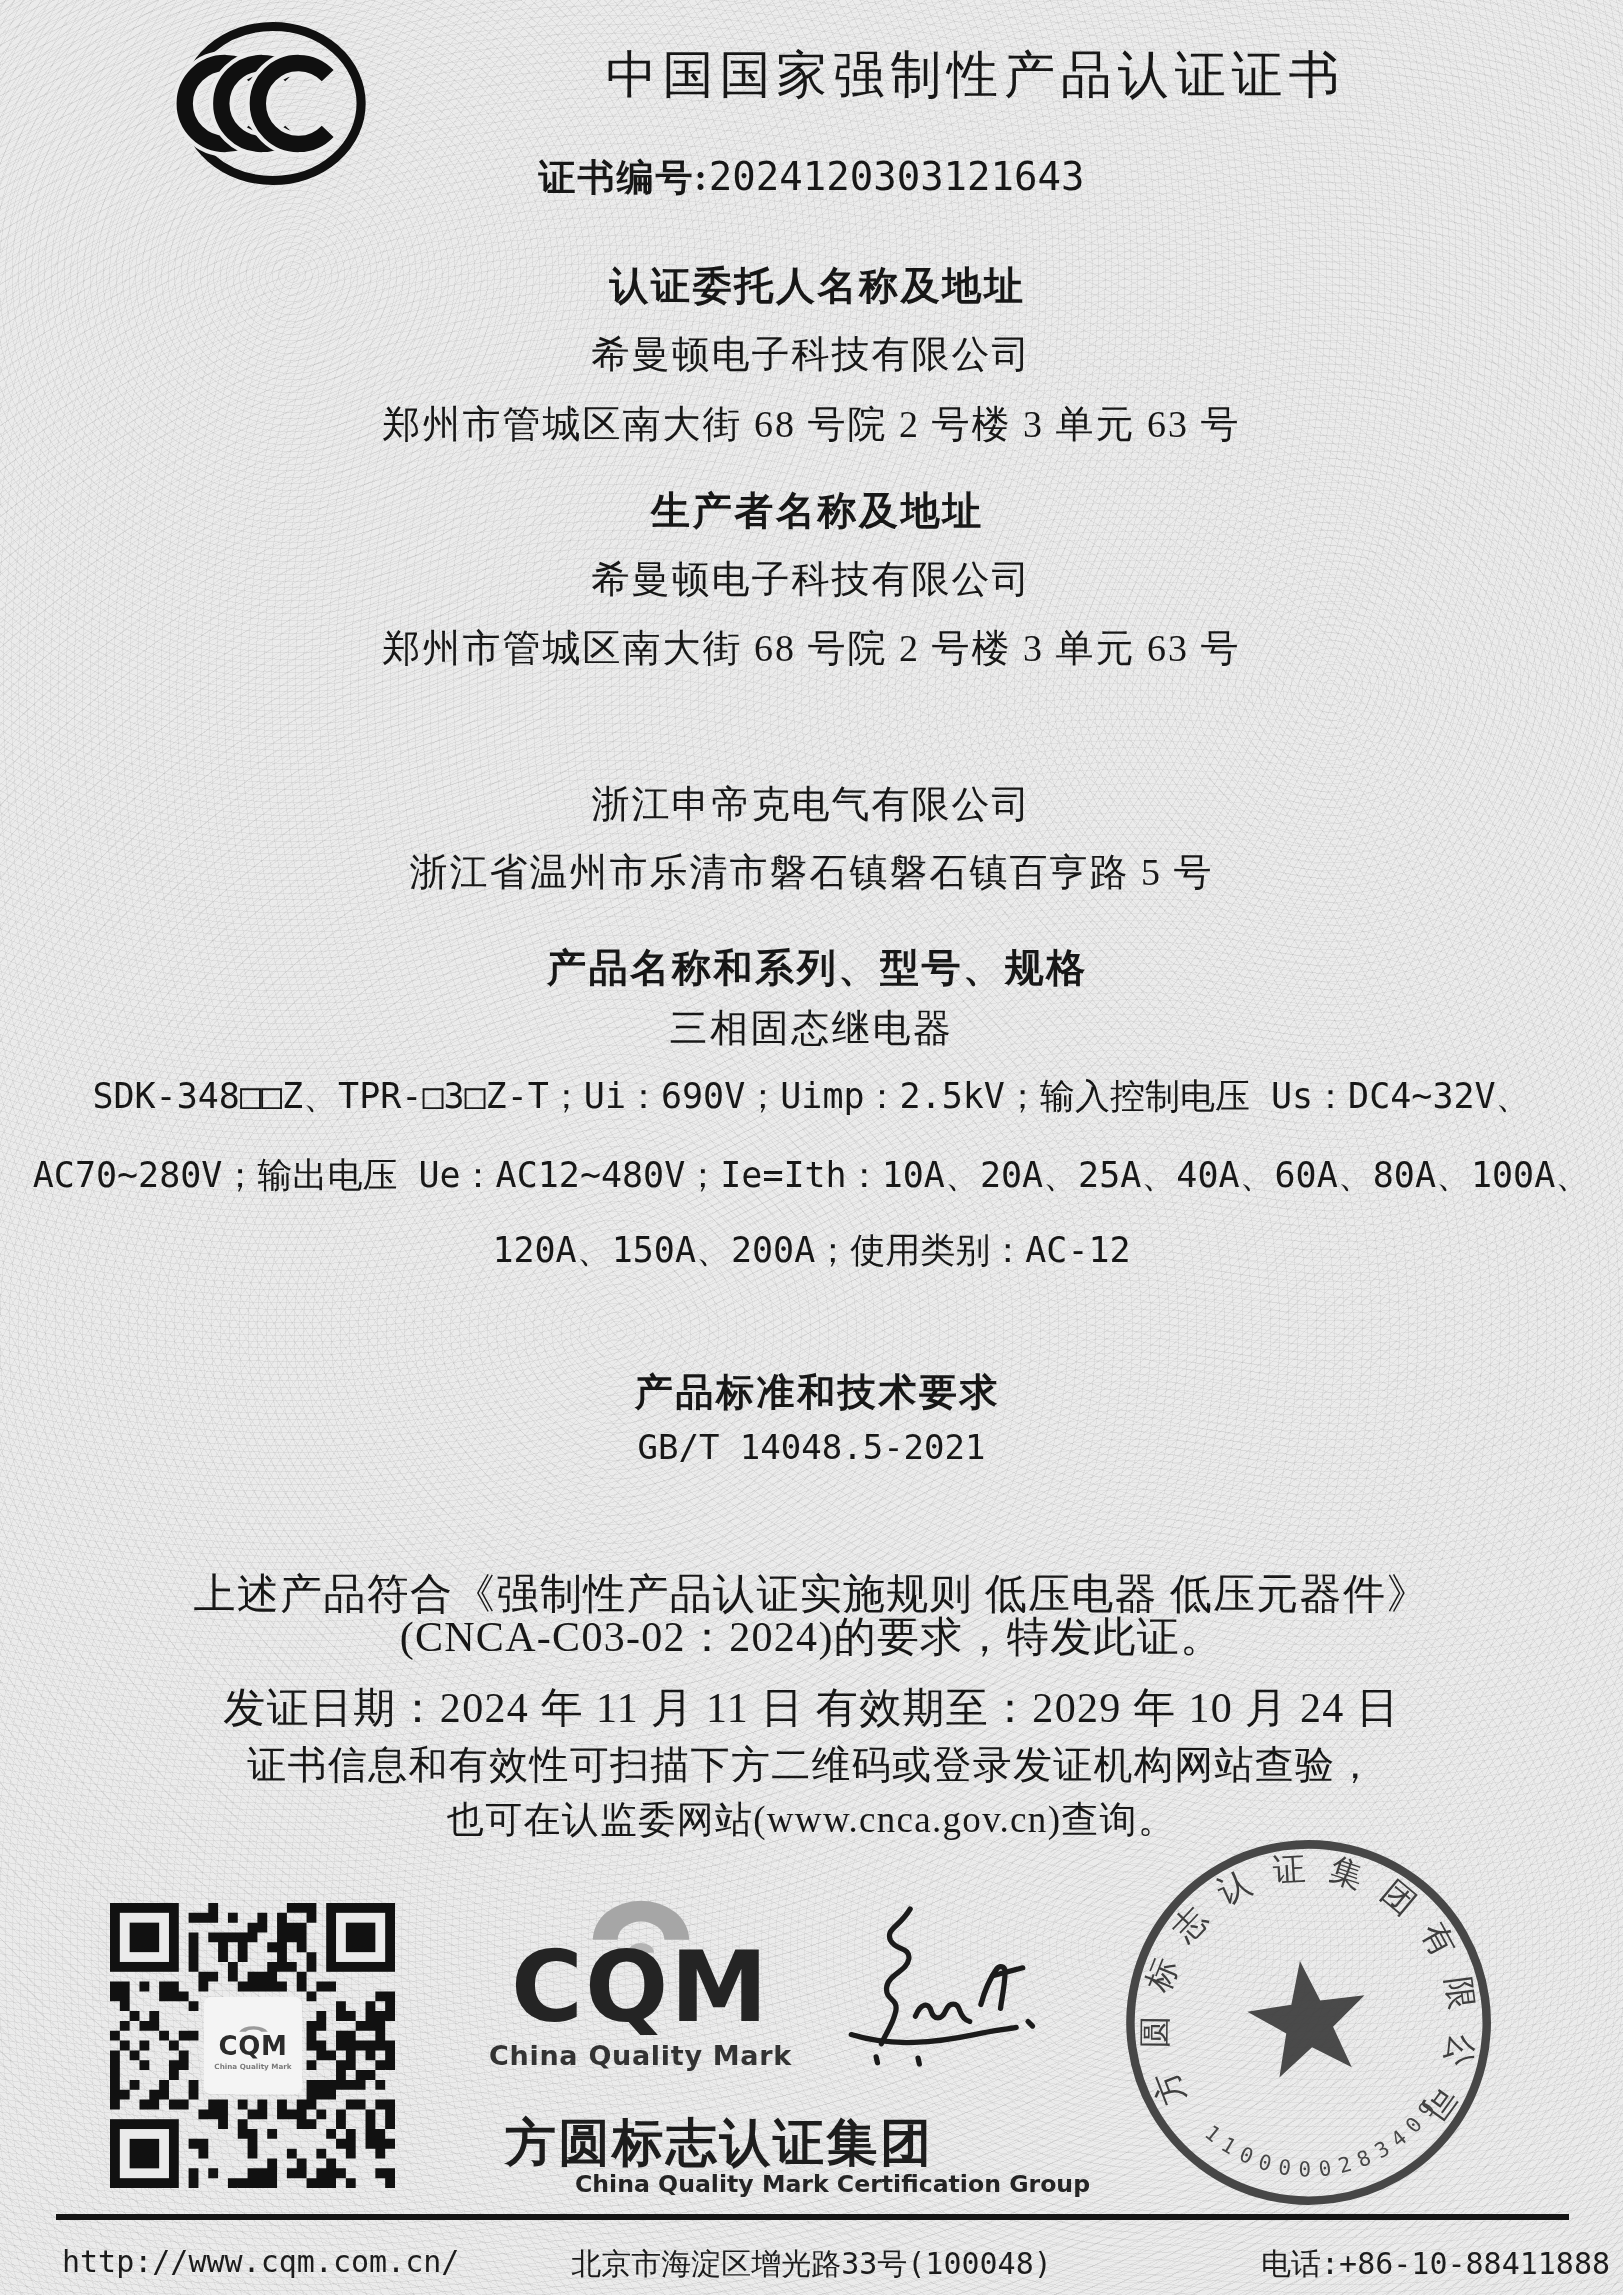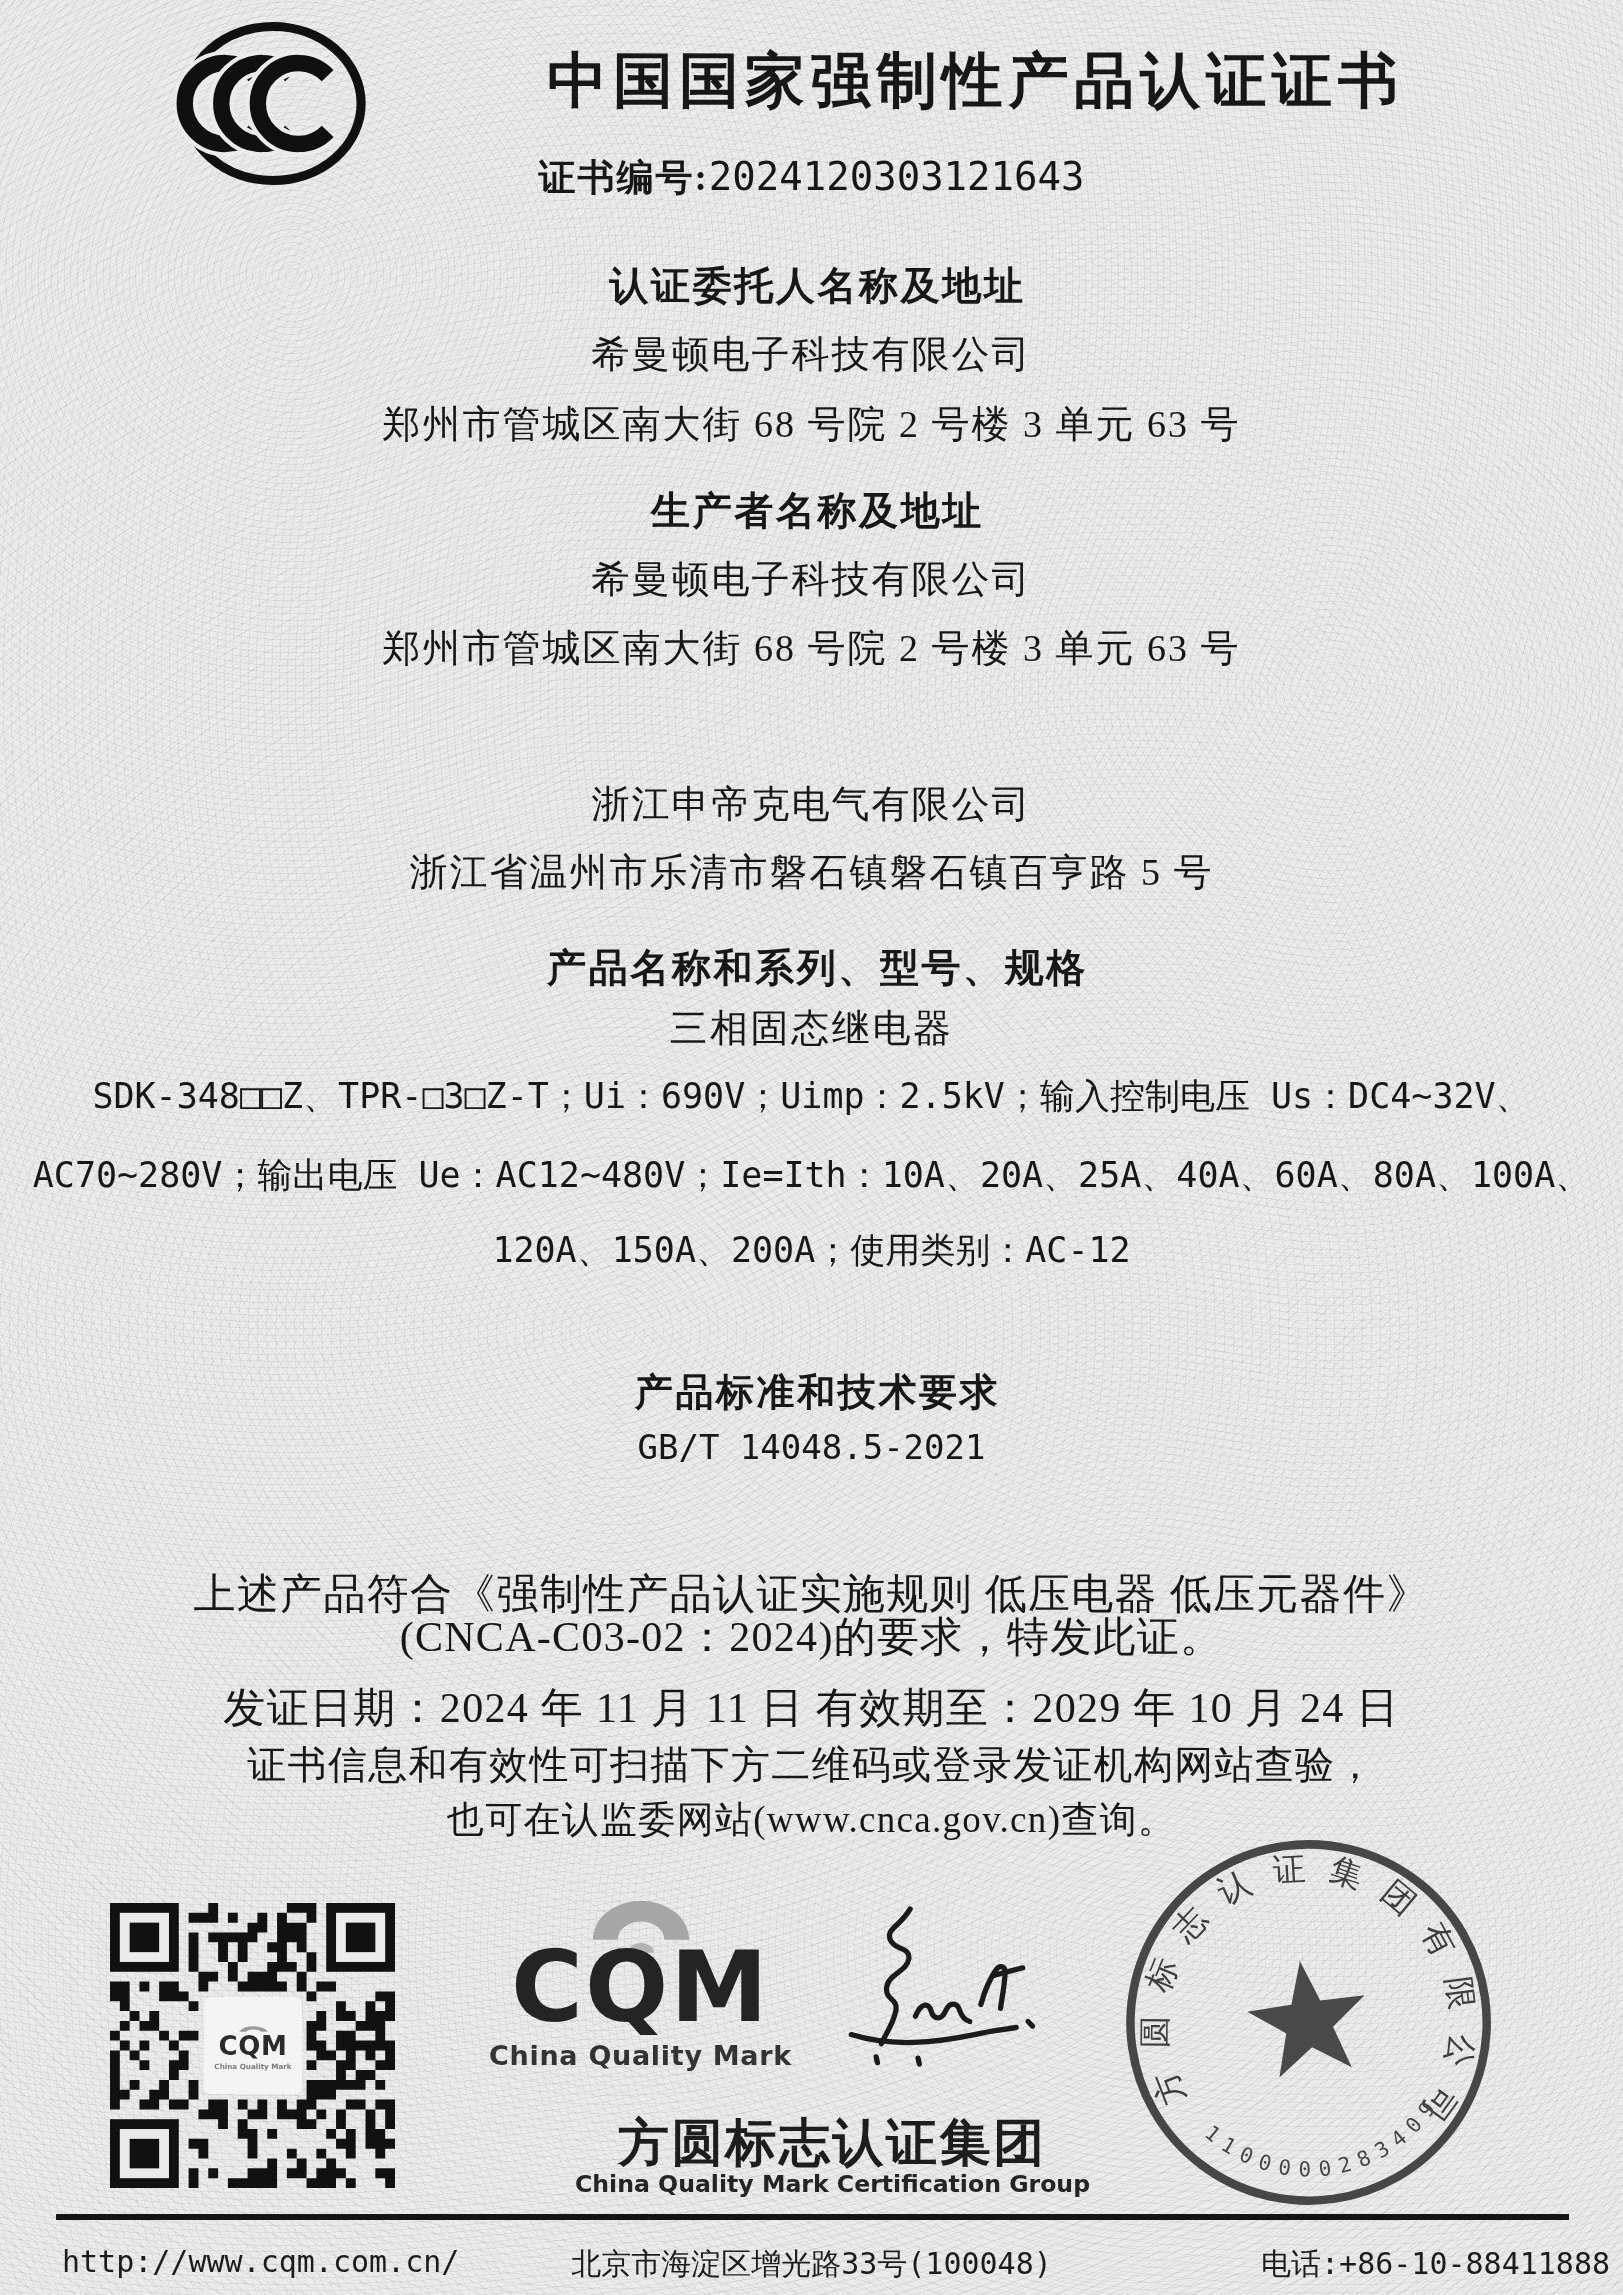--- a/index.html
+++ b/index.html
@@ -16,34 +16,34 @@
   }
   .abs{position:absolute;}
   .line{position:absolute; left:0; width:1623px; text-align:center; white-space:nowrap;}
   .serif{font-family:"Liberation Serif","DejaVu Serif",serif;}
   .mono{font-family:"DejaVu Sans Mono",monospace;}
   .bold{font-weight:bold;}
   .heading{font-weight:bold; letter-spacing:2.6px; font-size:39px;margin-left:6px;}
   .body-line{font-size:38px; letter-spacing:2px;}
   .spec{font-family:"DejaVu Sans Mono",monospace; font-size:35px; letter-spacing:0px;}
   .stmt{font-size:42px; letter-spacing:1.3px;}
-  .title{font-size:60px; font-weight:bold; letter-spacing:5.9px;}
+  .title{font-size:51px; font-weight:normal; letter-spacing:5.9px;}
   .footer-text{font-family:"DejaVu Sans Mono",monospace; font-size:30px; color:#1c1c1c;}
   .qr-wrap{position:absolute; left:110px; top:1903px; width:285px; height:285px;}
   .qr-logo{
     position:absolute; left:94px; top:94px; width:98px; height:97px;
     background:#f4f4f4; border-radius:6.5px;
     display:flex; flex-direction:column; align-items:center; justify-content:center;
   }
   .qr-logo .cqm-s{font-family:"DejaVu Sans","Liberation Sans",sans-serif; font-weight:800; font-size:26px; color:#2b2b2b; letter-spacing:0.7px; line-height:1;}
   .qr-logo .cqm-s-sub{font-family:"DejaVu Sans","Liberation Sans",sans-serif; font-weight:700; font-size:7.2px; color:#7a7a7a; margin-top:3.9px; white-space:nowrap;}
   .cqm-block{position:absolute; left:477px; top:1889px; width:327px; display:flex; flex-direction:column; align-items:center;}
   .cqm-letters{font-family:"DejaVu Sans","Liberation Sans",sans-serif; font-weight:800; font-size:98px; line-height:1.0; color:#242424; letter-spacing:2px; margin-top:-15.7px;}
   .cqm-sub{font-family:"DejaVu Sans","Liberation Sans",sans-serif; font-weight:600; font-size:27px; color:#333; letter-spacing:0.7px; margin-top:3.9px;}
-  .group-cn{position:absolute; left:505px; top:2109px; width:655px; text-align:center;
+  .group-cn{position:absolute; left:505px; top:2109px; width:655px; 
     font-family:"DejaVu Sans","Liberation Sans",sans-serif; font-weight:800; font-size:51px; color:#1d1d1d; letter-spacing:2.6px; white-space:nowrap;}
   .group-en{position:absolute; left:505px; top:2170px; width:655px; text-align:center;
     font-family:"DejaVu Sans","Liberation Sans",sans-serif; font-weight:700; font-size:23.6px; color:#242424; white-space:nowrap;}
   .footer-rule{position:absolute; left:56px; top:2214px; width:1513px; height:5.9px; background:#141414;}
   .seal{position:absolute; left:1113px; top:1826px; width:393px; height:406px; transform:rotate(-8deg); opacity:.92;}
 </style>
 </head>
 <body>
 
 <div class="page">

